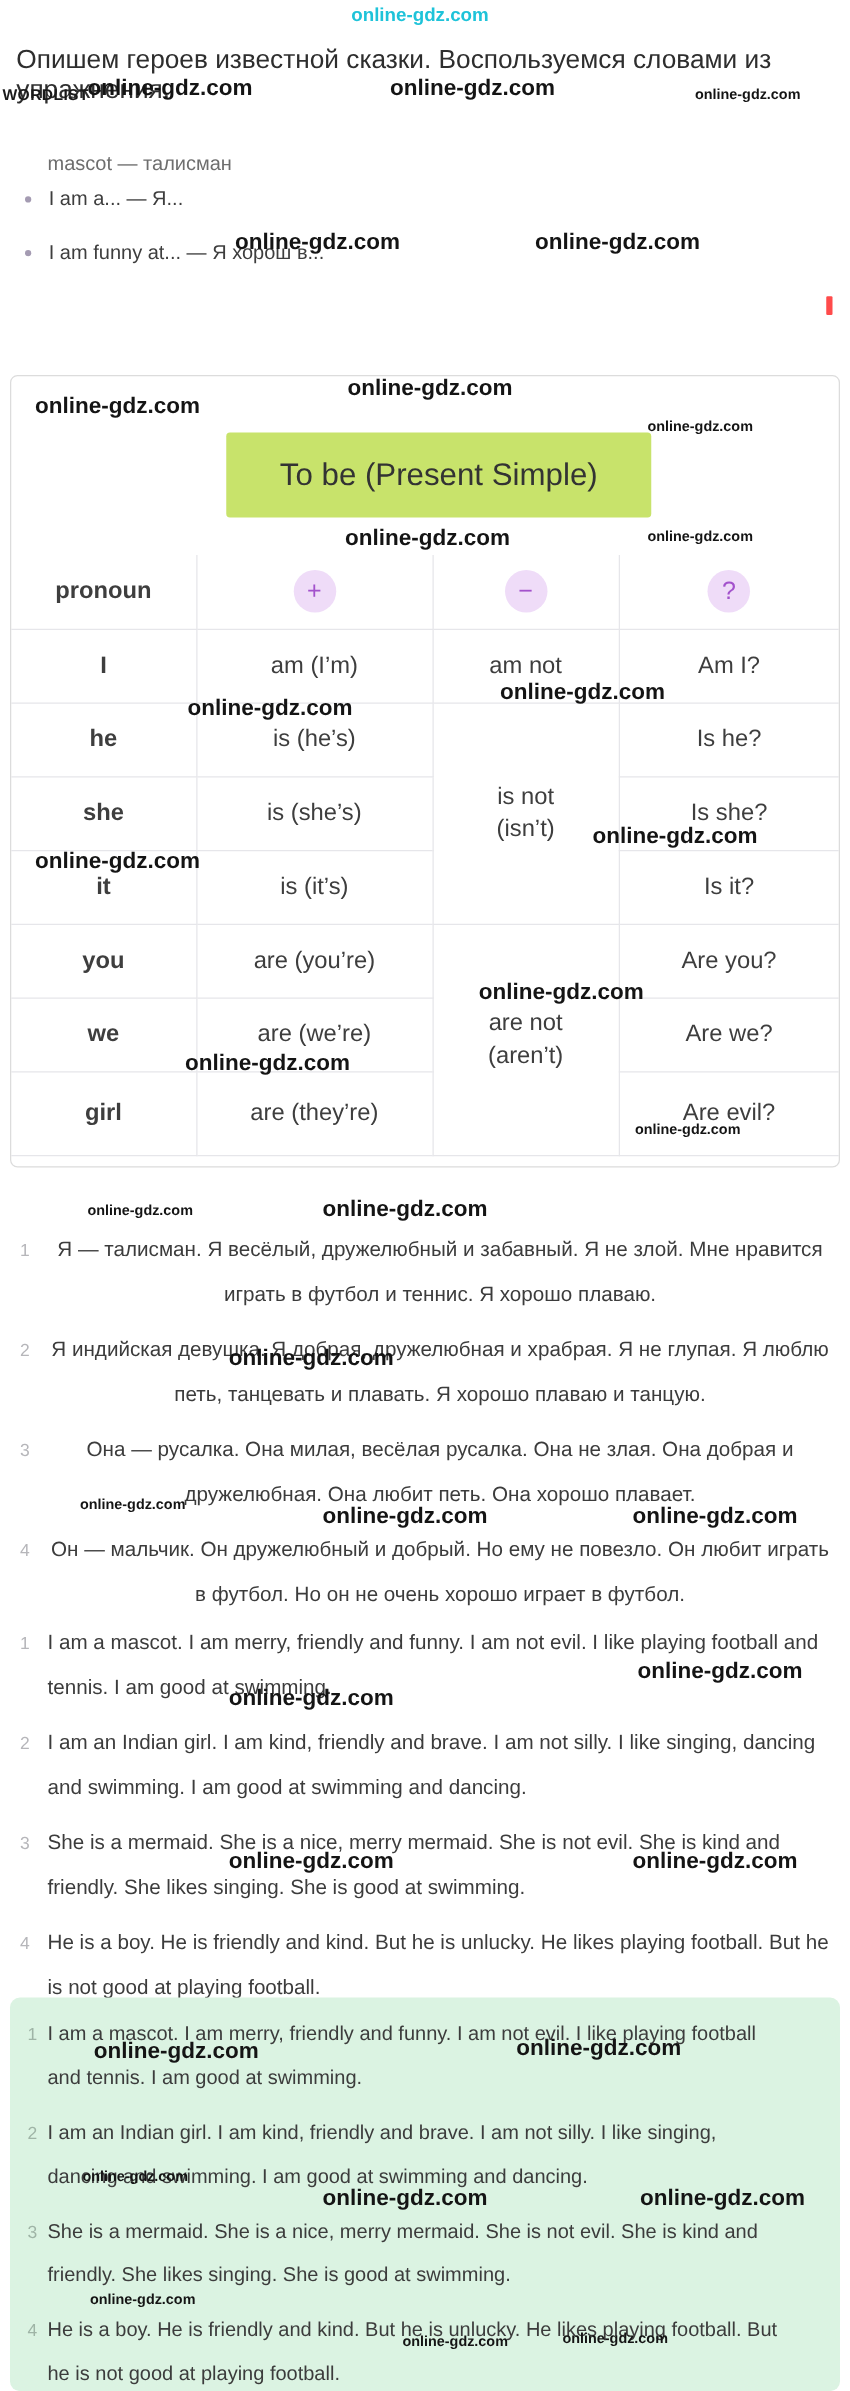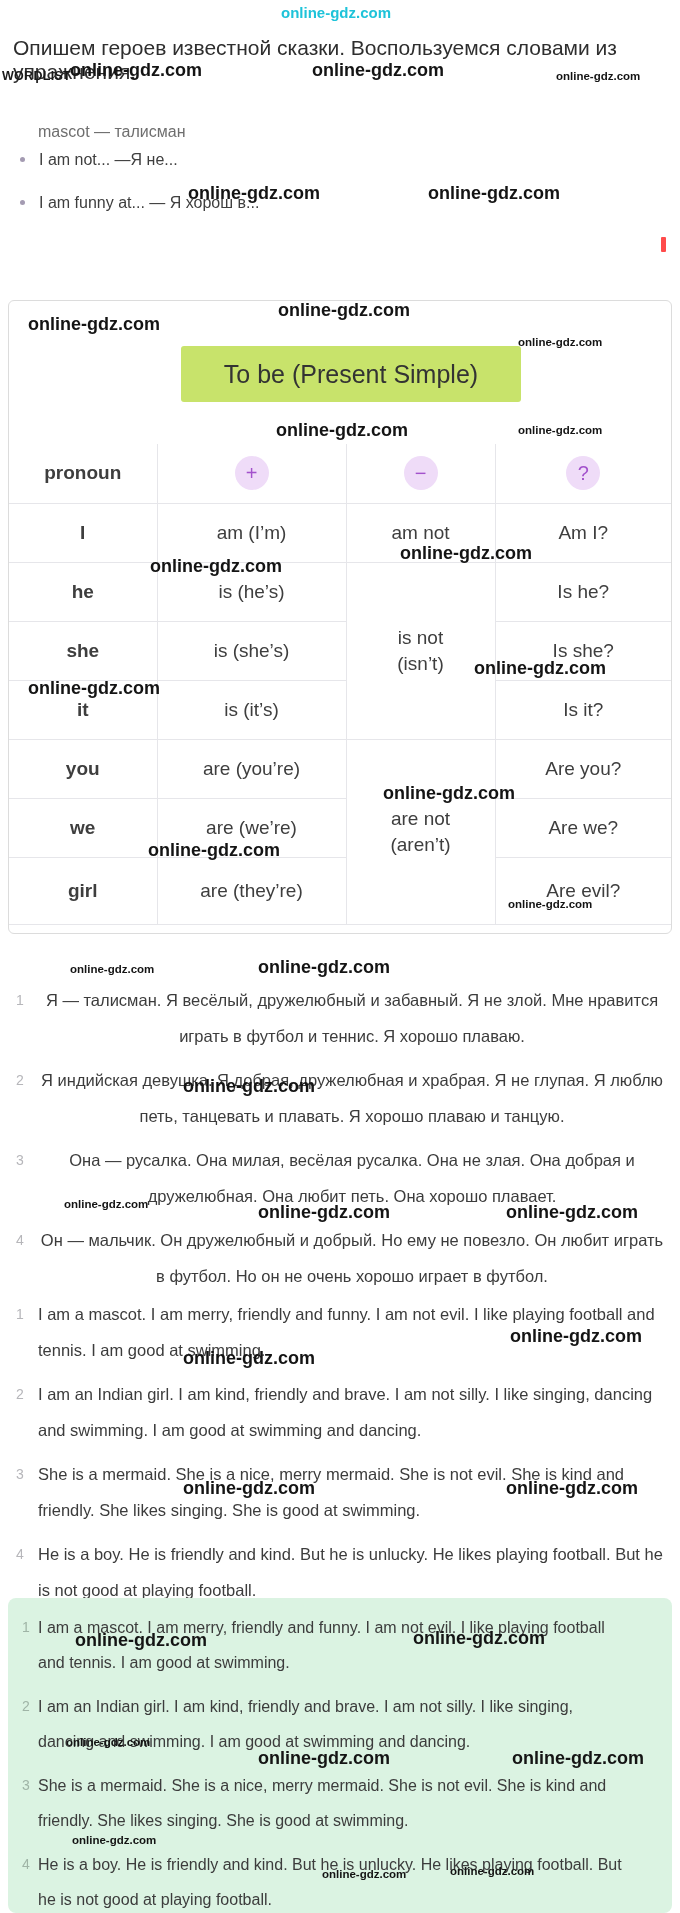--- a/index.html
+++ b/index.html
@@ -23,21 +23,21 @@
   .clip-entry { position:absolute; top:123px; left:38px; height:14px; overflow:hidden; font-size:16px; color:#6e6e6e; }
 
   .bullets { position:absolute; top:150px; left:20px; width:620px; }
   .bullet-item { display:flex; align-items:flex-start; margin-bottom:23px; font-size:16px; line-height:20px; color:#3e3e3e; }
   .dot { flex:none; width:5px; height:5px; border-radius:50%; background:#a49bb2; margin:7px 14px 0 0; }
 
   .red-mark { position:absolute; top:237px; left:661px; width:5px; height:15px; background:#ff4b4b; border-radius:1px; }
 
   
   .card { position:absolute; top:300px; left:8px; width:664px; height:634px; background:#fff; border:1px solid #dcdcdc; border-radius:6px; }
-  .card-title { position:absolute; top:45px; left:172px; width:340px; height:56px; background:#c8e36b; border-radius:3px;
+  .card-title { position:absolute; top:45px; left:172px; width:340px; height:68px; background:#c8e36b; border-radius:3px;
                 display:flex; align-items:center; justify-content:center; font-size:25px; color:#333333; }
   .tbl { position:absolute; top:143px; left:0; width:662px; border-collapse:collapse; table-layout:fixed; }
   .tbl td { border:1px solid #e6e6ea; text-align:center; vertical-align:middle; font-size:19px; color:#3e3e3e; padding:4px; }
   .tbl td:first-child { border-left:none; }
   .tbl td:last-child { border-right:none; }
   .tbl tr.hd td { border-top:none; height:58px; }
   .tbl tr { height:59px; }
   .tbl tr.last { height:67px; }
   .pron { color:#a352cc; font-size:20px; font-weight:700; }
   .hdr-circle { display:inline-flex; width:34px; height:34px; border-radius:50%; background:#efdcf8; color:#a352cc;
@@ -68,21 +68,21 @@
 
 <div class="wordlist">WORDLIST</div>
 
 <div class="clip-entry">
   <span>mascot — талисман</span>
 </div>
 
 <div class="bullets">
   <div class="bullet-item">
     <span class="dot"></span>
-    <span>I am not... —Я не...</span>
+    <span>I am a... — Я...</span>
   </div>
   <div class="bullet-item">
     <span class="dot"></span>
     <span>I am funny at... — Я хорош в...</span>
   </div>
 </div>
 
 <div class="red-mark"></div>
 
 <div class="card">

